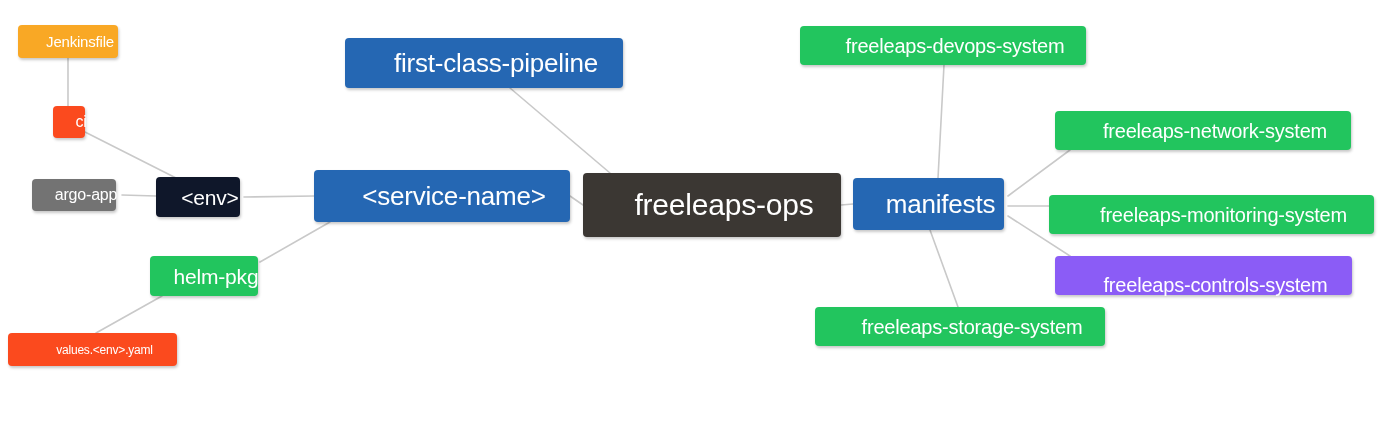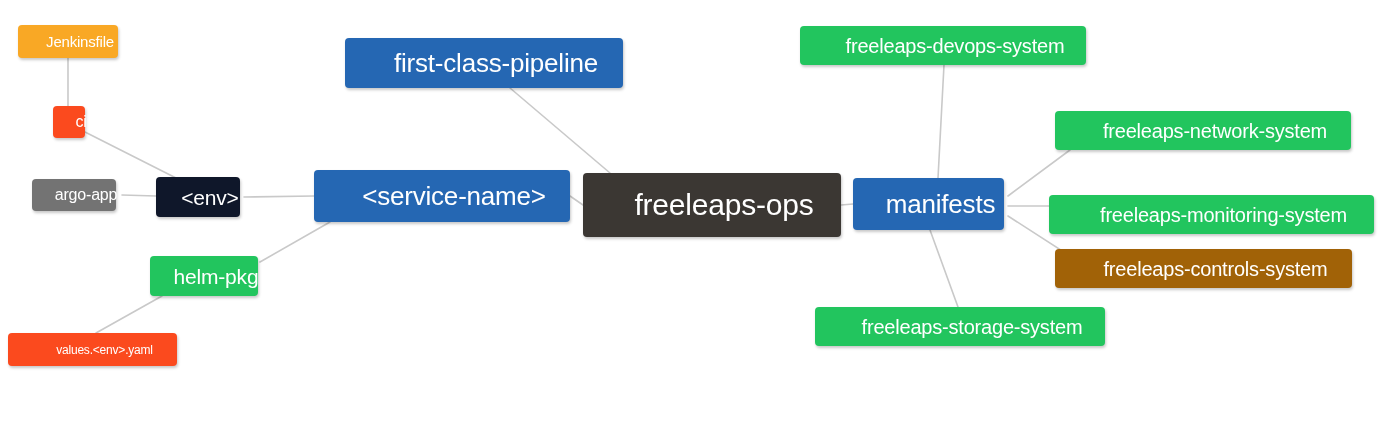--- a/index.html
+++ b/index.html
@@ -100,20 +100,20 @@
       </div>
       <div class="node" style="left: 800px; top: 26px; width: 286px; height: 39px; background: rgb(34, 197, 94); font-size: 20px;">
         <span class="node-label">freeleaps-devops-system</span>
       </div>
       <div class="node" style="left: 1055px; top: 111px; width: 296px; height: 39px; background: rgb(34, 197, 94); font-size: 20px;">
         <span class="node-label">freeleaps-network-system</span>
       </div>
       <div class="node" style="left: 1049px; top: 187px; width: 325px; height: 39px; background: rgb(34, 197, 94); font-size: 20px; margin-top: 8px;">
         <span class="node-label">freeleaps-monitoring-system</span>
       </div>
-      <div class="node" style="left: 1055px; top: 249px; width: 297px; height: 39px; background: #a16207; font-size: 20px;">
+      <div class="node" style="left: 1055px; top: 256px; width: 297px; height: 39px; background: #8b5cf6; font-size: 20px; align-items: flex-end;">
         <span class="node-label">freeleaps-controls-system</span>
       </div>
       <div class="node" style="left: 815px; top: 307px; width: 290px; height: 39px; background: rgb(34, 197, 94); font-size: 20px;">
         <span class="node-label">freeleaps-storage-system</span>
       </div>
     </div>
 </div>
 
 </body></html>

